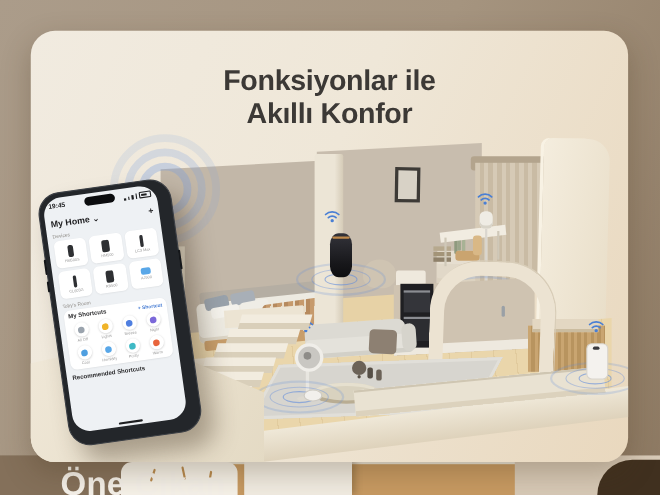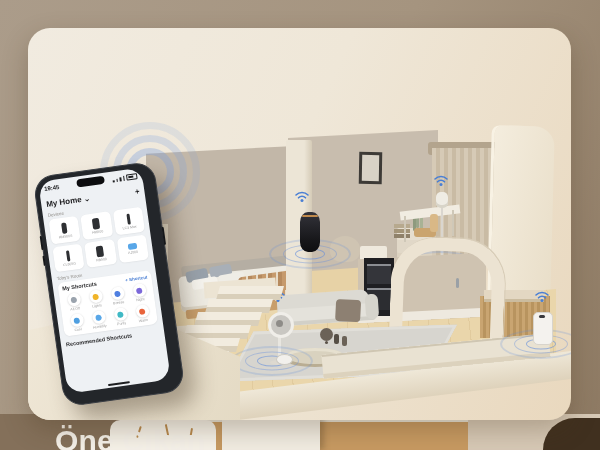--- a/index.html
+++ b/index.html
@@ -185,20 +185,24 @@
     <div class="abs f-canvas"></div>
     <div class="abs f-wall"></div>
     <div class="abs f-skin"></div>
     <div class="abs f-hair"></div>
   </div>
   <div class="abs f-heading">Öne Çıkan</div>
 
   <div class="abs card">
 
 
+    <div class="abs title">
+      <div>Fonksiyonlar ile</div>
+      <div>Akıllı Konfor</div>
+    </div>
 
     <div class="abs w-bed-back"></div>
     <div class="abs w-hall-back"></div>
     <div class="abs art"></div>
     <div class="abs w-left-block"></div>
     <div class="abs f-hall-up"></div>
     <div class="abs dresser"></div>
     <div class="abs plant"></div>
     <div class="abs pouf"></div>
     <div class="abs nstand"></div>

